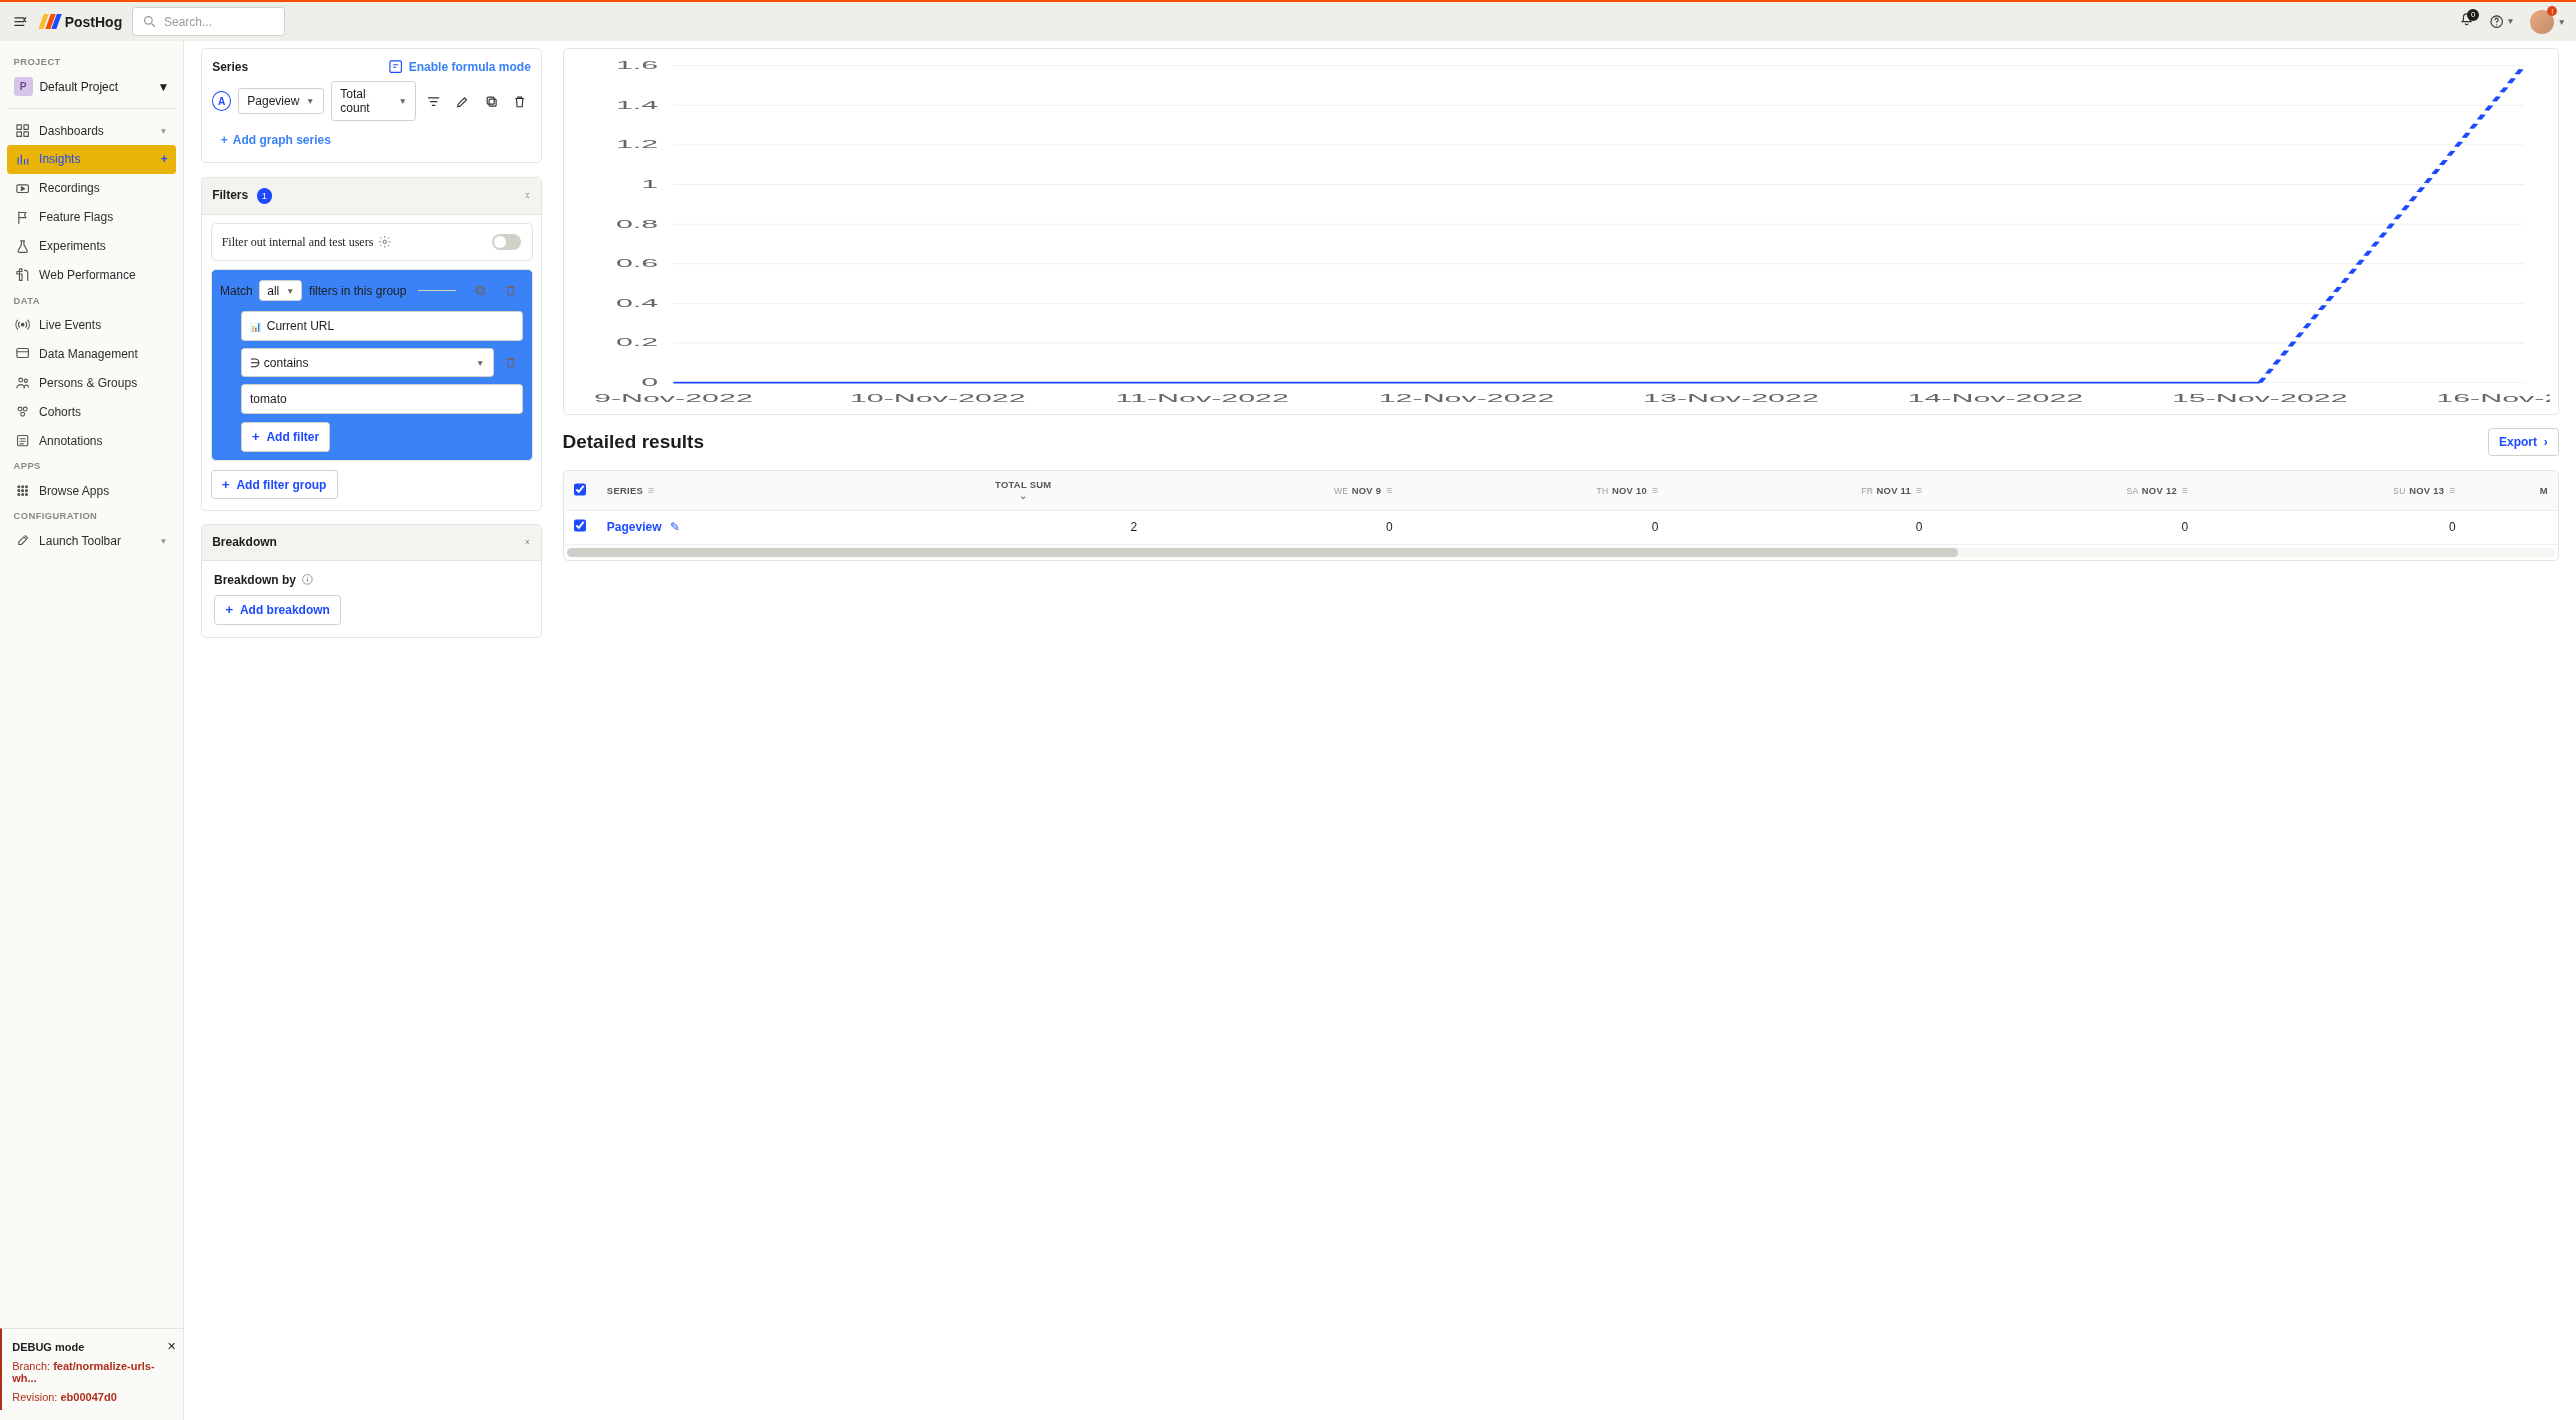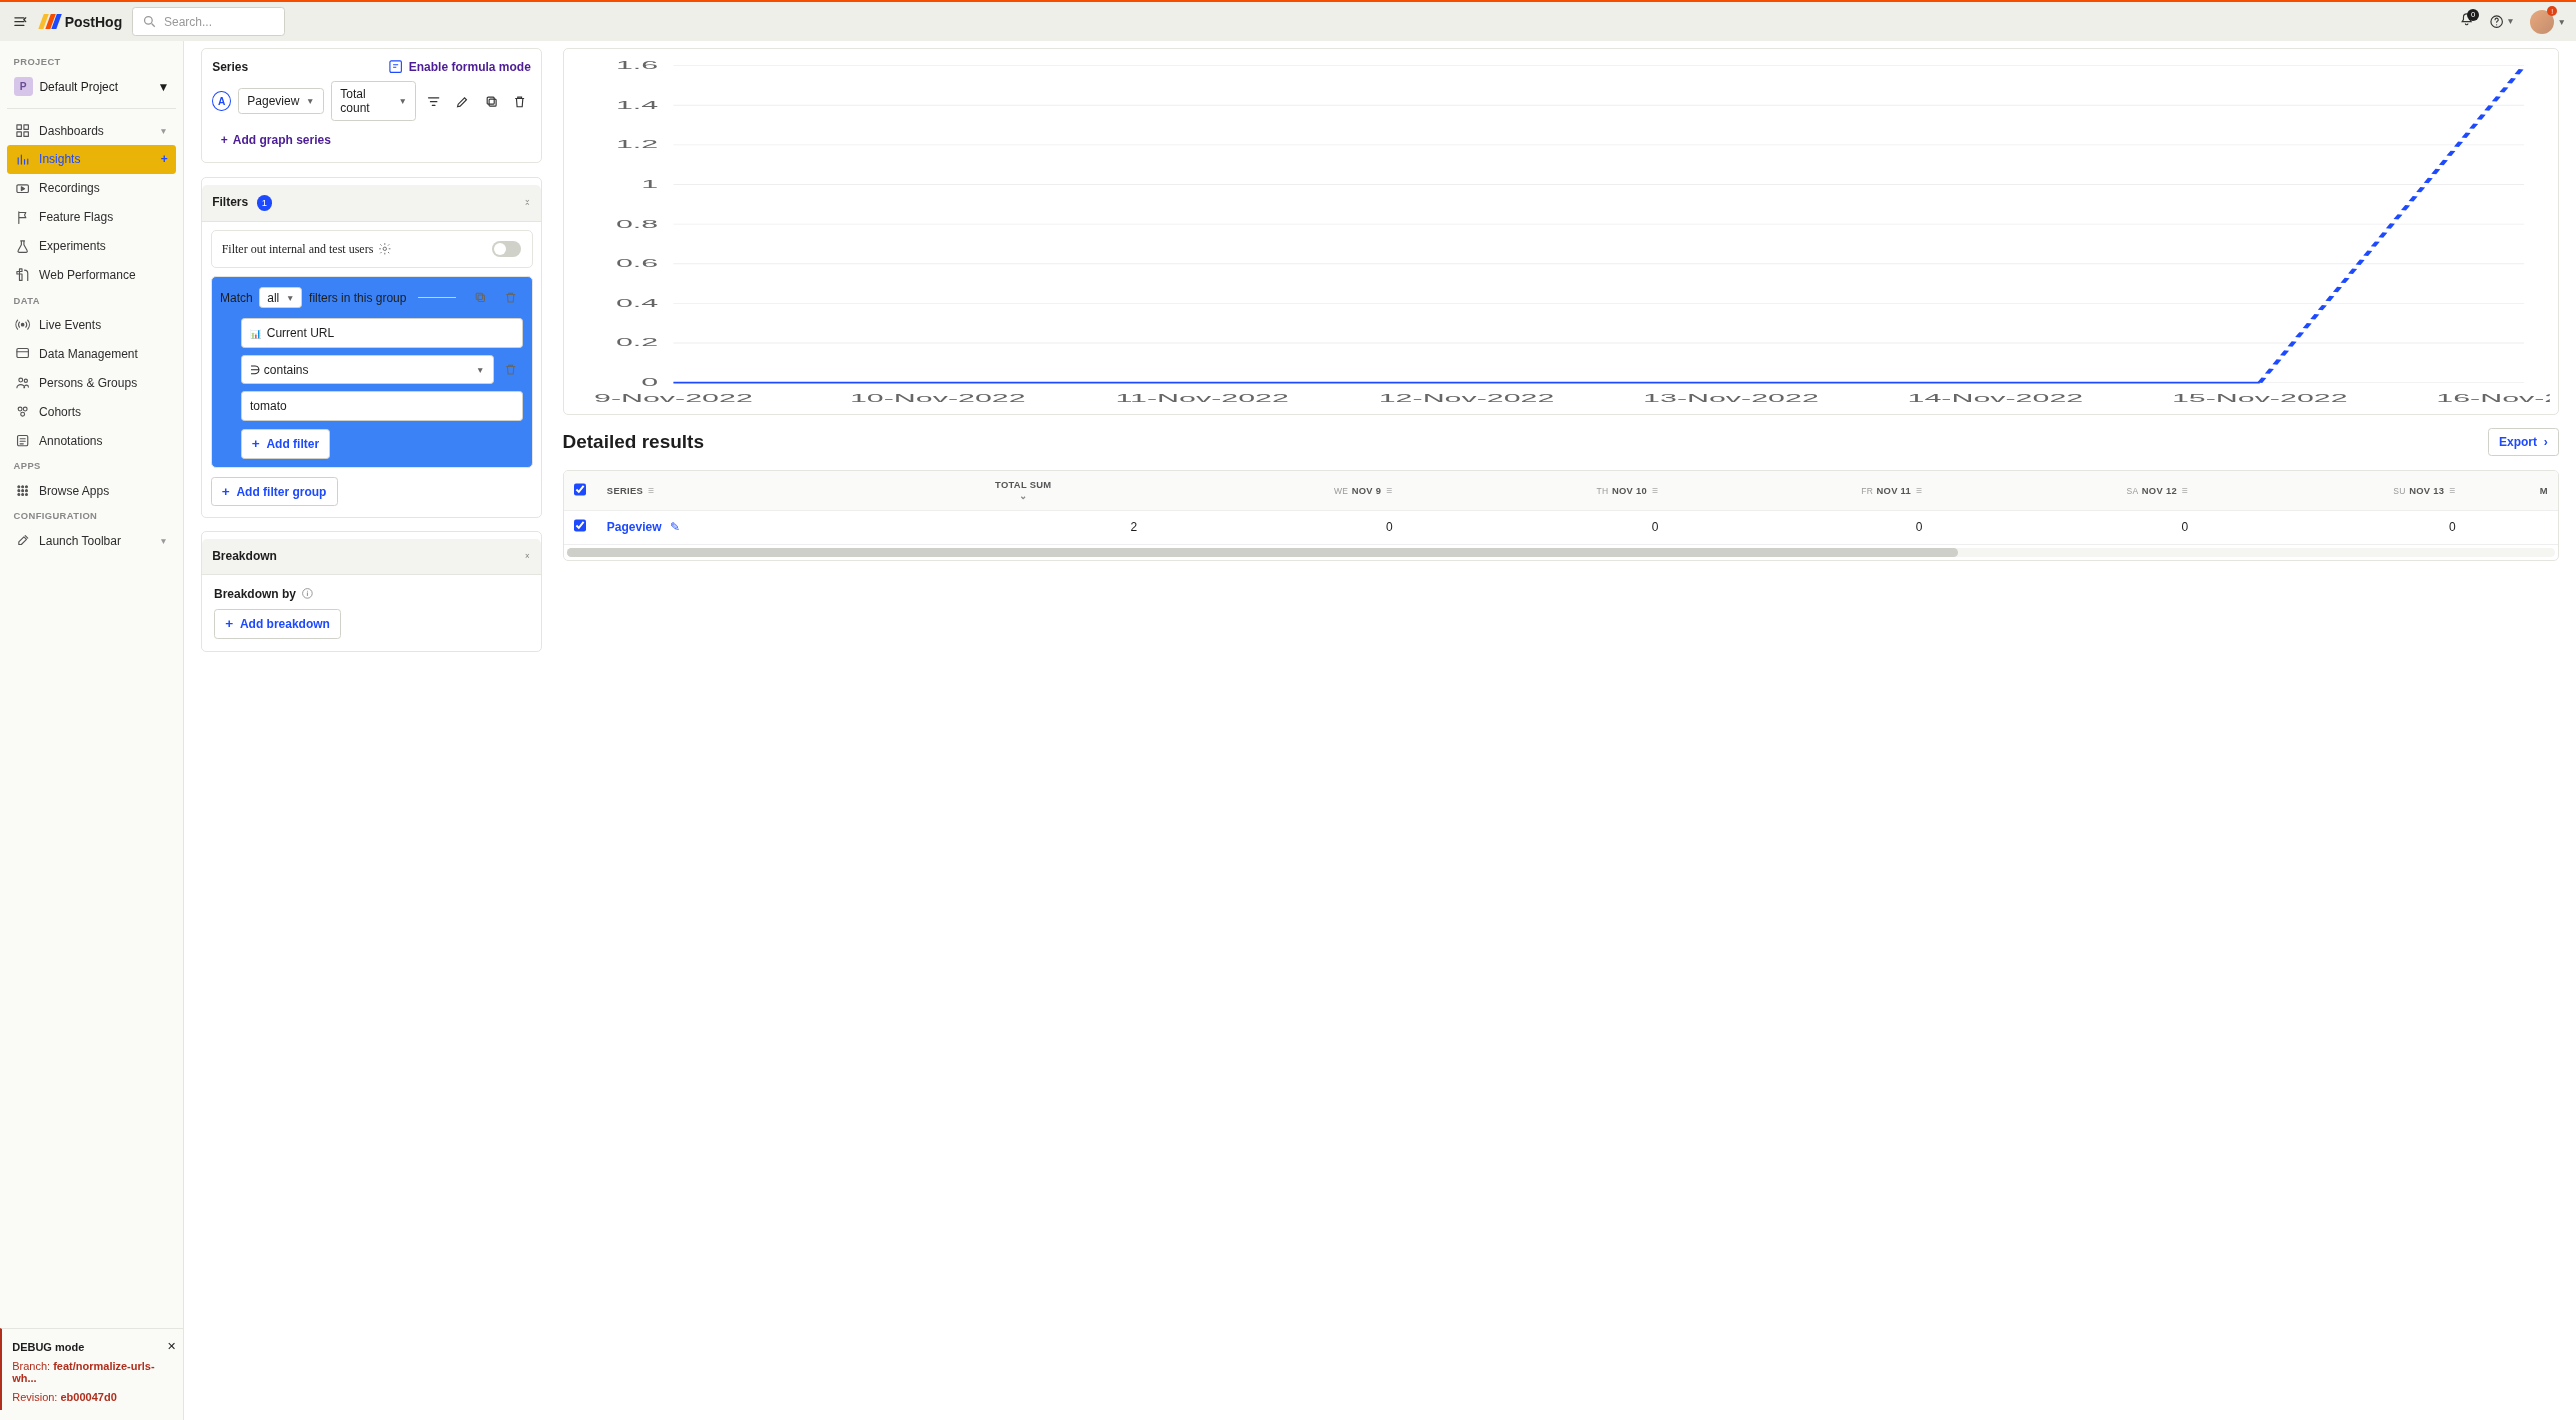--- a/index.html
+++ b/index.html
@@ -41,26 +41,26 @@
 .debug-row { padding:3.4px 0; color:#b02e1c; display:flex; justify-content:space-between; align-items:center;}
 .debug-row .bold { font-weight:600;}
 
 
 .content { flex:1; overflow:auto; background:#fff; padding:0 17px 17px; display:flex; gap:20.5px;}
 .left-col { width:341px; flex-shrink:0; display:flex; flex-direction:column; gap:13.6px; padding-top:6.8px;}
 .right-col { flex:1; display:flex; flex-direction:column; gap:13.6px; padding-top:6.8px;}
 
 .panel { border:0.9px solid #e5e5df; border-radius:5.1px; background:#fff;}
 .panel-body { padding:10.2px;}
-.panel-header { background:#f3f4ef; border-bottom:0.9px solid #e5e5df; border-radius:5.1px 5.1px 0 0; padding:10.2px; display:flex; align-items:center; justify-content:space-between;margin-top:7px;}
+.panel-header { background:#f3f4ef; border-bottom:0.9px solid #e5e5df; border-radius:5.1px 5.1px 0 0; padding:10.2px; display:flex; align-items:center; justify-content:space-between;}
 .panel-title { font-weight:600;}
 .count-pill { background:#1d4aff; color:#fff; border-radius:50%; width:15.3px; height:15.3px; display:inline-flex;align-items:center;justify-content:center;font-size:9.4px; margin-left:5.1px;}
 
 .series-row { display:flex; align-items:center; justify-content:space-between; margin-bottom:6.8px;}
-.link-btn { color:#4c1d95; font-weight:600; cursor:pointer; display:flex; align-items:center; gap:5.1px;}
+.link-btn { color:#3b82f6; font-weight:600; cursor:pointer; display:flex; align-items:center; gap:5.1px;}
 .series-ctrl { display:flex; align-items:center; gap:6.8px; margin-bottom:6.8px;}
 .series-letter { width:20.5px; height:20.5px; border:1.7px solid #1d4aff; color:#1d4aff; border-radius:50%; display:flex; align-items:center; justify-content:center; font-weight:600; font-size:10.2px;}
 .pill { border:0.9px solid #d0d1c9; border-radius:3.4px; padding:5.1px 8.5px; display:flex; align-items:center; gap:5.1px; cursor:pointer; background:#fff;}
 .icon-btn { width:24px; height:24px; display:flex; align-items:center; justify-content:center; cursor:pointer; border-radius:3.4px; color:#444;}
 
 .btn-outline { border:0.9px solid #d0d1c9; border-radius:3.4px; padding:6.8px 10.2px; display:inline-flex; align-items:center; gap:6.8px; color:#1d4aff; font-weight:600; cursor:pointer; background:#fff;}
 .btn-outline .plus { font-size:13.6px; line-height:1;}
 
 .toggle-row { display:flex; align-items:center; justify-content:space-between; padding:10.2px; border:0.9px solid #e5e5df; border-radius:5.1px; margin:8.5px;}
 .toggle { width:29px; height:15.3px; background:#d0d1c9; border-radius:8.5px; position:relative;}

